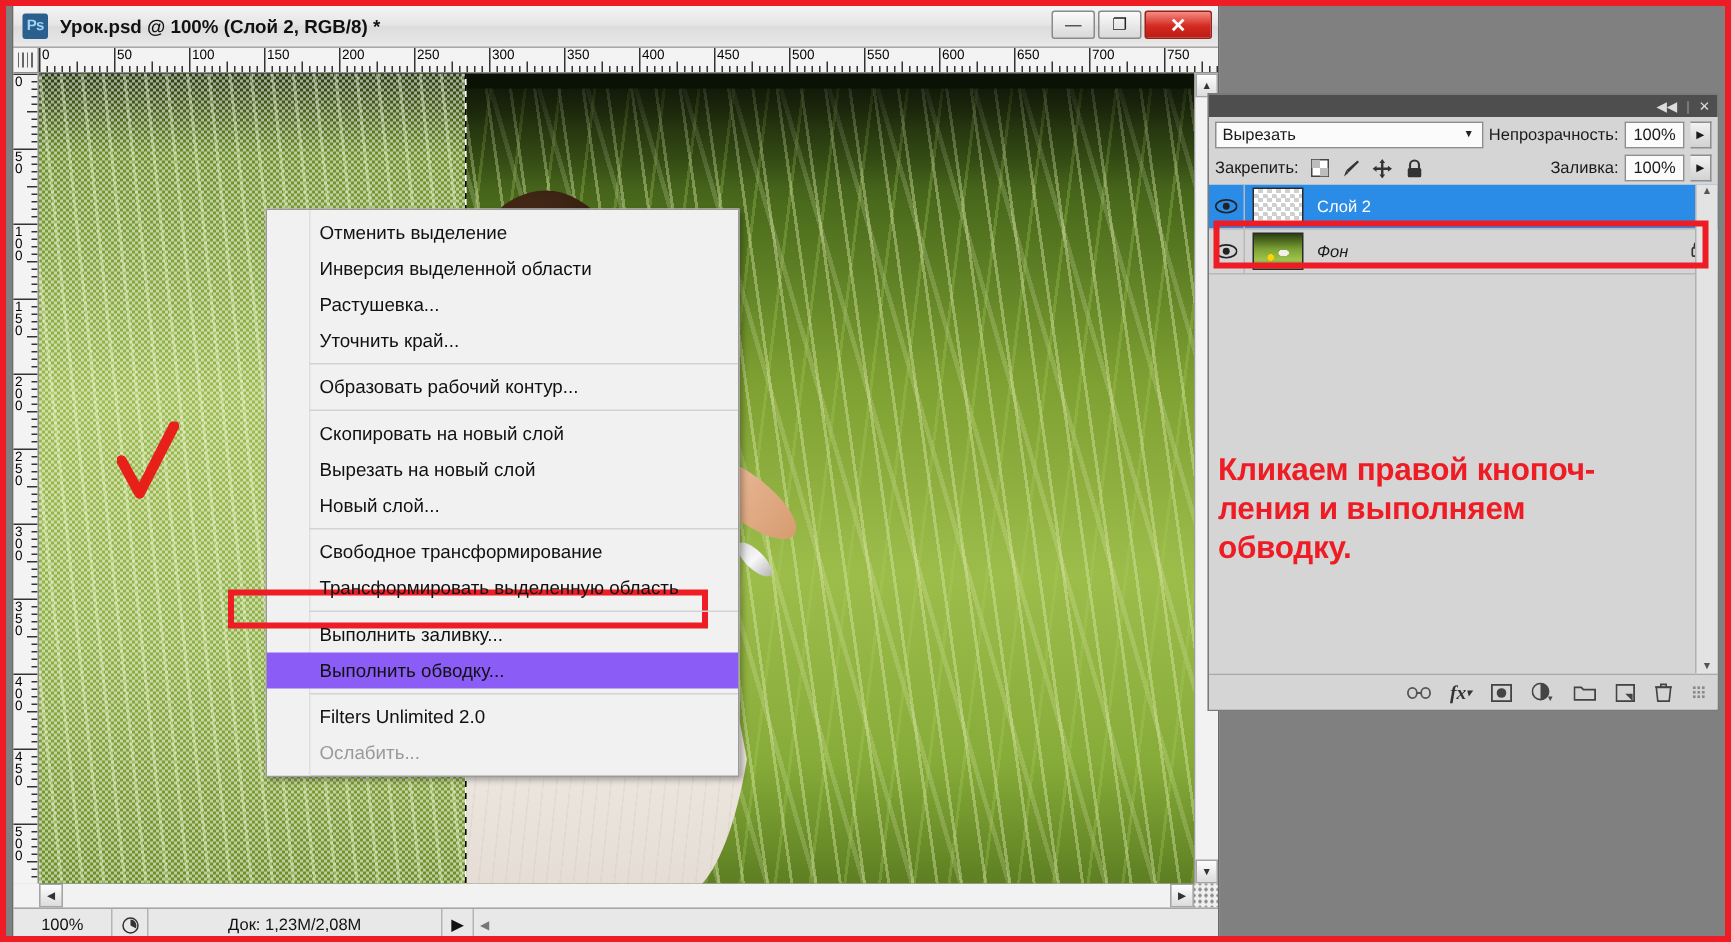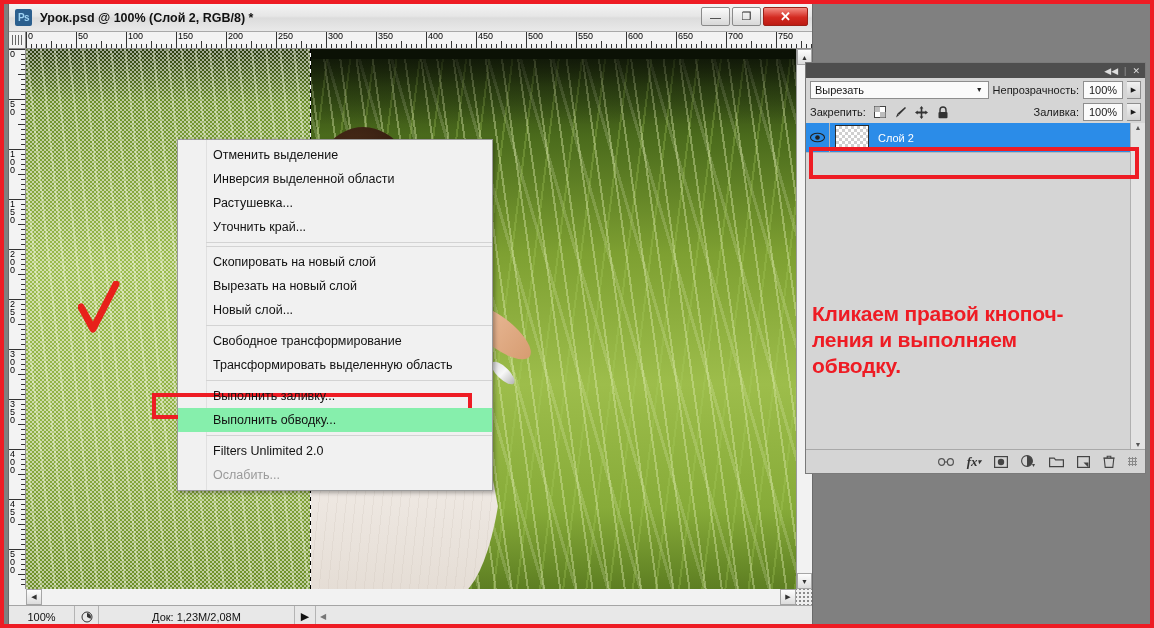--- a/index.html
+++ b/index.html
@@ -370,21 +370,21 @@
   }
   #ctxmenu::before {
     content: ""; position: absolute; left: 0; top: 0; bottom: 0; width: 28px;
     background: #f1f1f1; border-right: 1px solid #e0e0e0;
   }
   .mi {
     height: 24px; display: flex; align-items: center;
     padding-left: 35px; position: relative; z-index: 1;
   }
   .mi.disabled { color: #9a9a9a; }
-  .mi.highlight { background: #86efac; }
+  .mi.highlight { background: #8b5cf6; }
   .msep { height: 1px; background: #d3d3d3; margin: 3px 0 3px 28px; position: relative; z-index: 1; }
 </style>
 </head>
 <body>
 
 <div id="screen">
 
   <div id="ps-window">
 
     <div id="titlebar">
@@ -737,20 +737,21 @@
           <svg id="checkmark" viewBox="0 0 42 54">
             <path d="M3 26 L15 48 L38 3" fill="none" stroke="#e8201a" stroke-width="7" stroke-linecap="round" stroke-linejoin="round"></path>
           </svg>
 
           <div id="ctxmenu">
               <div class="mi">Отменить выделение</div>
               <div class="mi">Инверсия выделенной области</div>
               <div class="mi">Растушевка...</div>
               <div class="mi">Уточнить край...</div>
               <div class="msep"></div>
+              <div class="mi">Образовать рабочий контур...</div>
               <div class="msep"></div>
               <div class="mi">Скопировать на новый слой</div>
               <div class="mi">Вырезать на новый слой</div>
               <div class="mi">Новый слой...</div>
               <div class="msep"></div>
               <div class="mi">Свободное трансформирование</div>
               <div class="mi">Трансформировать выделенную область</div>
               <div class="msep"></div>
               <div class="mi">Выполнить заливку...</div>
               <div class="mi highlight">Выполнить обводку...</div>
@@ -851,20 +852,36 @@
           <svg width="15" height="11" viewBox="0 0 15 11">
             <ellipse cx="7.5" cy="5.5" rx="7" ry="4.3" fill="none" stroke="#222" stroke-width="1.1"></ellipse>
             <circle cx="7.5" cy="5.5" r="2.3" fill="#222"></circle>
           </svg>
         </div>
         <div class="layer-thumb"></div>
         <div class="layer-name">Слой 2</div>
       </div>
 
 
+      <div class="layer-row">
+        <div class="eye-cell">
+          <svg width="15" height="11" viewBox="0 0 15 11">
+            <ellipse cx="7.5" cy="5.5" rx="7" ry="4.3" fill="none" stroke="#222" stroke-width="1.1"></ellipse>
+            <circle cx="7.5" cy="5.5" r="2.3" fill="#222"></circle>
+          </svg>
+        </div>
+        <div class="layer-thumb bg"></div>
+        <div class="layer-name italic">Фон</div>
+        <span class="lock-badge">
+          <svg width="10" height="12" viewBox="0 0 10 12">
+            <path d="M2.6 5.2 V3.6 a2.4 2.4 0 0 1 4.8 0 V5.2" fill="none" stroke="#333" stroke-width="1.1"></path>
+            <rect x="1.2" y="5.2" width="7.6" height="5.6" rx="0.8" fill="none" stroke="#333" stroke-width="1.1"></rect>
+          </svg>
+        </span>
+      </div>
 
       <div id="annotation" style="color: rgb(238, 28, 36);">
           <div>Кликаем правой кнопоч-</div>
           <div>ления и выполняем</div>
           <div>обводку.</div>
         </div>
 
       <div id="list-scroll">
         <span>▲</span>
         <span>▼</span>

